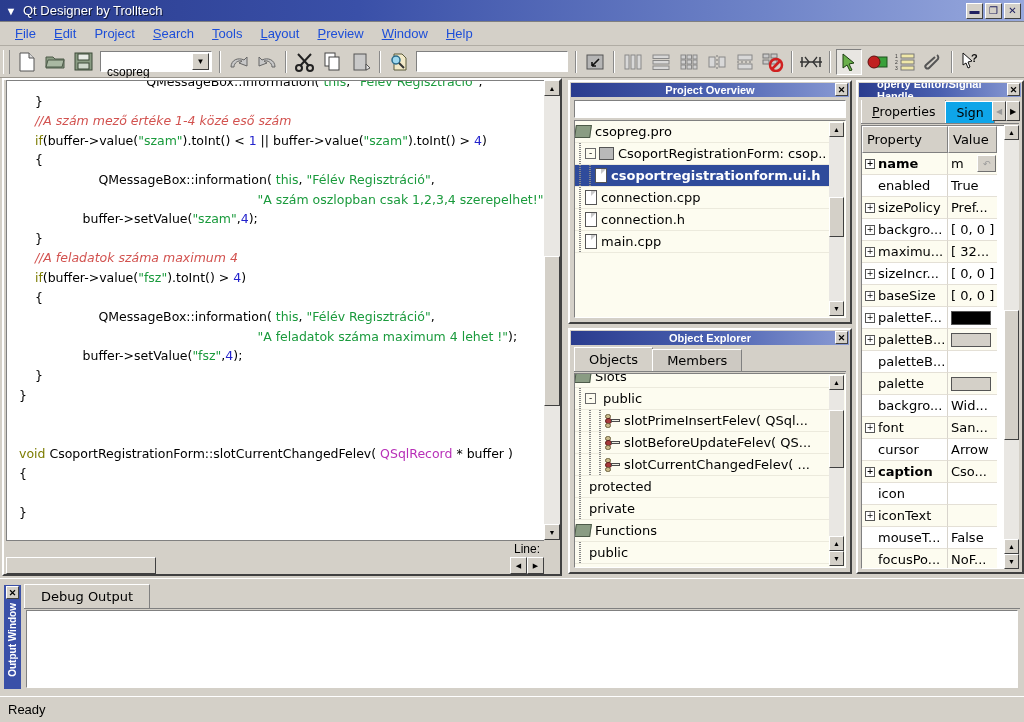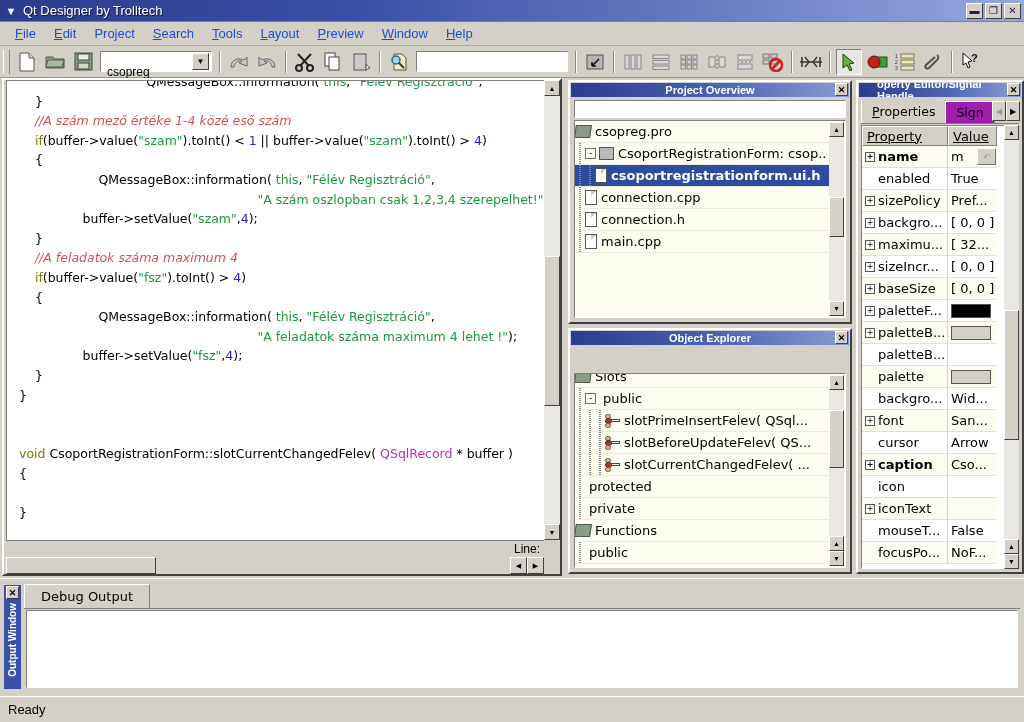--- a/index.html
+++ b/index.html
@@ -229,37 +229,37 @@
   
   #property-editor { left:856px; top:2px; width:168px; height:494px; }
   .pe-tabs {
     position:absolute; left:3px; top:18px; right:3px; height:24px;
     display:flex; align-items:flex-end; border-bottom:1px solid #808080;
     overflow:hidden;
   }
   .pe-tab {
     height:22px; padding:0 10px; font-size:12.5px;
     display:flex; align-items:center; white-space:nowrap;
-    background:#a21caf; border:1px solid #808080; border-bottom:none;
+    background:#0ea5e9; border:1px solid #808080; border-bottom:none;
     border-top-color:#fff; border-left-color:#fff; margin-right:-1px;
     font-family:"DejaVu Sans", sans-serif;
   }
   .pe-tab.active { background:#d4d0c8; height:24px; }
   .pe-tabarrows { position:absolute; right:2px; top:19px; display:flex; }
   .pe-arrow { width:14px; height:20px; background:#d4d0c8;
     border:1px solid #fff; border-right-color:#404040; border-bottom-color:#404040;
     display:flex; align-items:center; justify-content:center; font-size:8px;}
   .pe-table {
     position:absolute; left:3px; top:43px; right:3px; bottom:3px;
     background:#fff; border:1px solid #808080;
     border-right-color:#fff; border-bottom-color:#fff;
     overflow:hidden;
   }
-  .pe-head { display:flex; height:20px; font-size:13px;
-    font-family:"DejaVu Sans", sans-serif;text-decoration:underline; }
+  .pe-head { display:flex; height:27px; font-size:13px;
+    font-family:"DejaVu Sans", sans-serif; }
   .pe-head div {
     background:#d4d0c8; border:1px solid #fff;
     border-right-color:#808080; border-bottom-color:#808080;
     display:flex; align-items:center; padding-left:4px;
   }
   .pe-head .h1 { width:86px; }
   .pe-head .h2 { width:49px; }
   .pe-row { display:flex; height:22px; font-size:13px; align-items:stretch;
     font-family:"DejaVu Sans", sans-serif; }
   .pe-row .pn {
@@ -626,20 +626,24 @@
           <div class="sb-btn" style="position:absolute;left:0;bottom:0;width:15px;height:15px;">▼</div>
         </div>
       </div>
     </div>
 
     <div class="dockwin" id="object-explorer">
       <div class="dock-title">
         <span>Object Explorer</span>
         <span class="dclose">✕</span>
       </div>
+      <div class="oe-tabs">
+        <div class="oe-tab active">Objects</div>
+        <div class="oe-tab">Members</div>
+      </div>
       <div class="oe-tree">
         <div id="oe-rows" style="position:absolute;left:0;top:-8px;right:16px;">
             <div class="tree-row">
               <span class="ico ico-folder"></span>
               <span style="white-space: nowrap; overflow: hidden;">Slots</span>
             </div>
             <div class="tree-row">
               <span class="dotline"></span>
               <span class="expander">-</span>
               <span class="ico" style="width: 0px;"></span>

